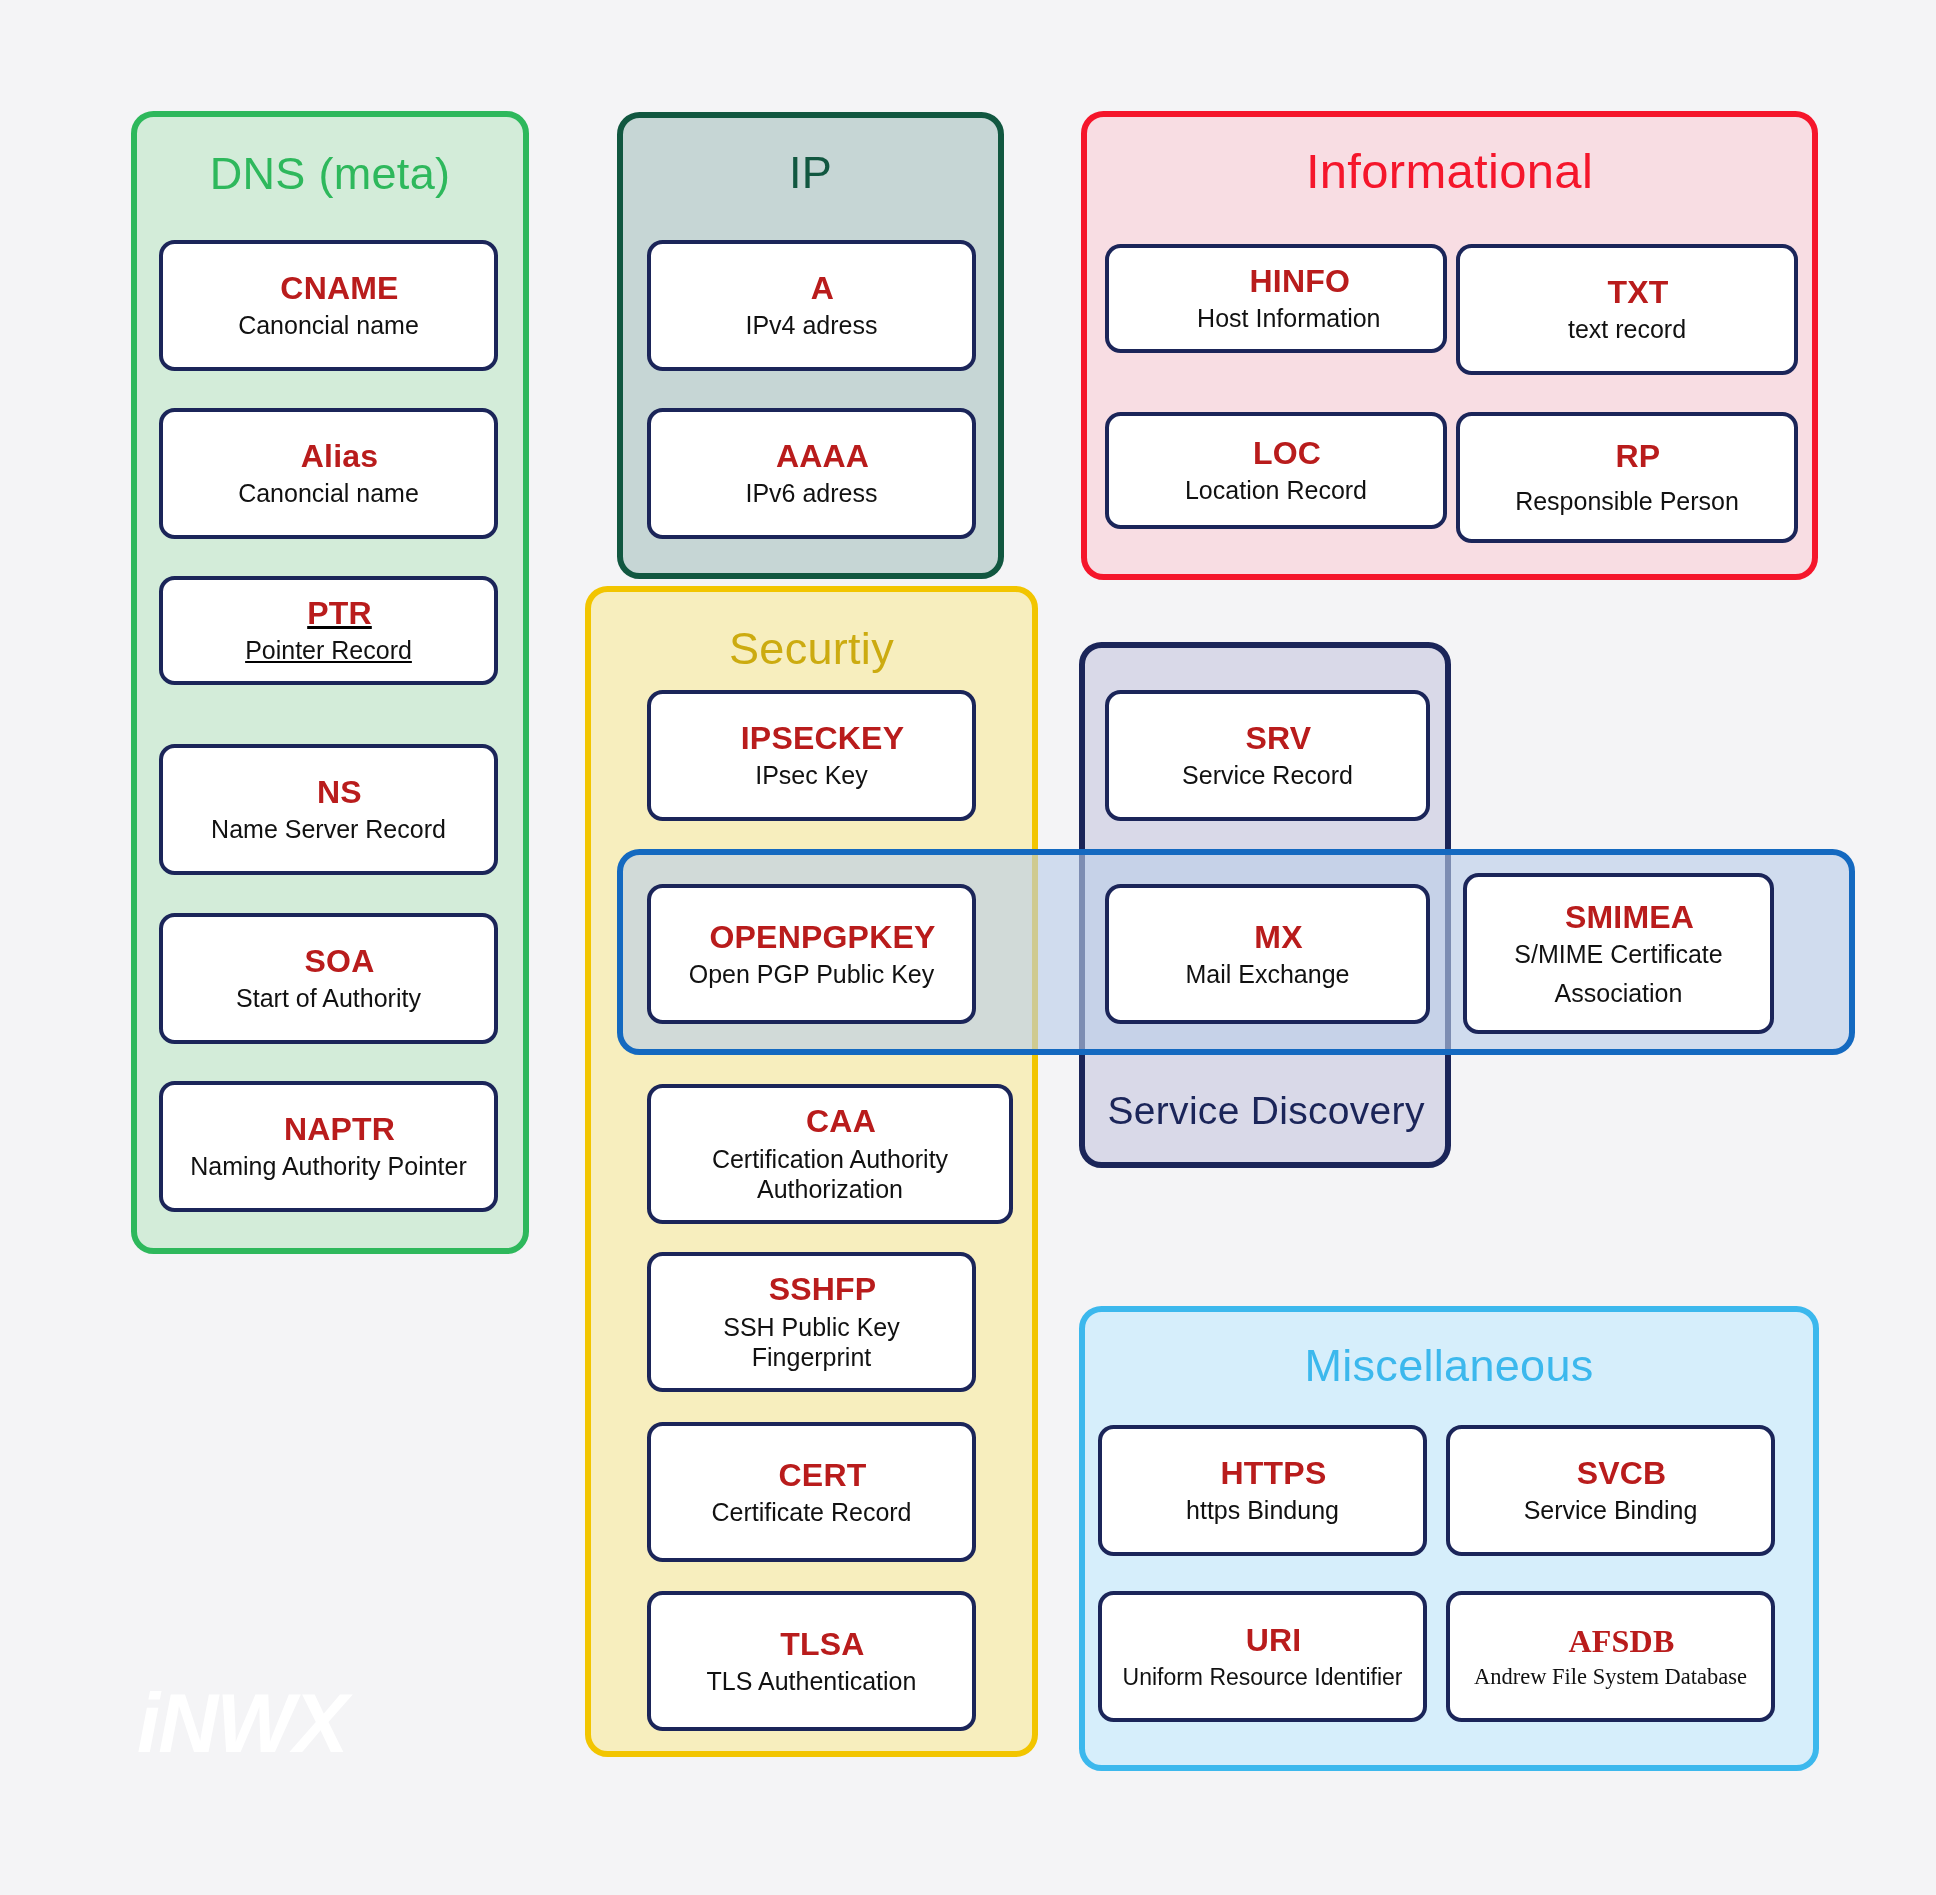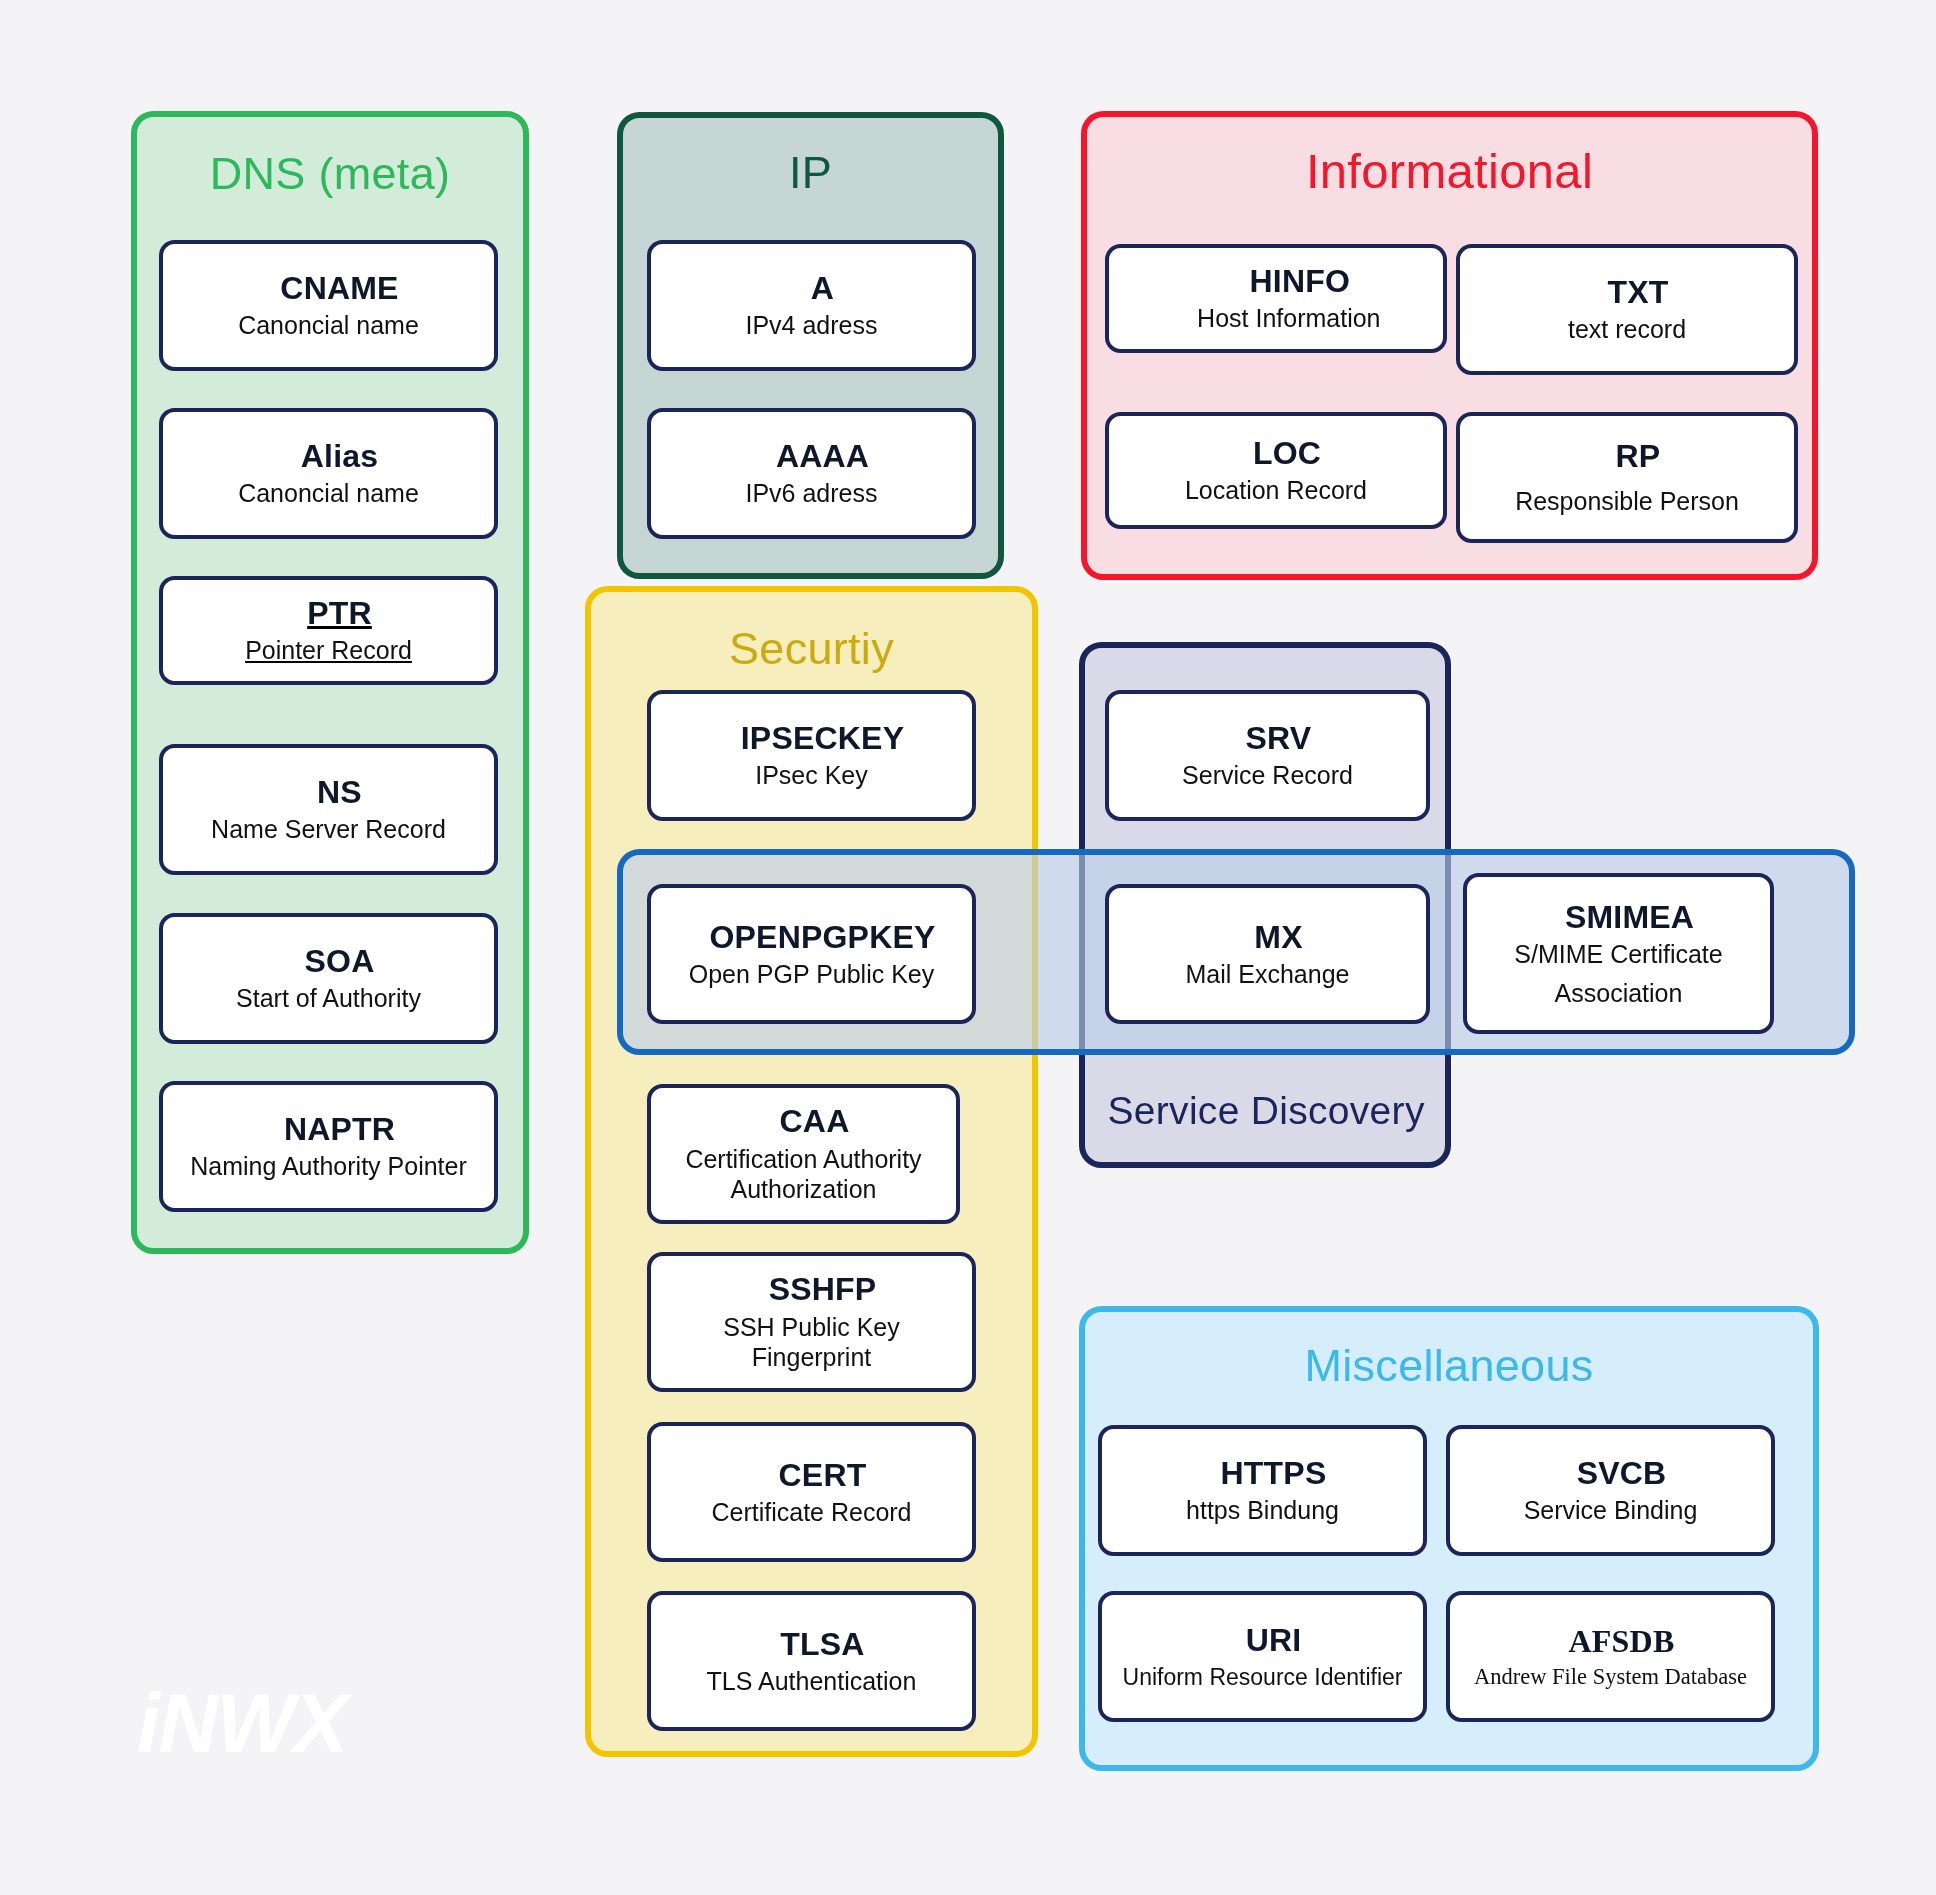--- a/index.html
+++ b/index.html
@@ -41,21 +41,21 @@
     display: flex;
     flex-direction: column;
     align-items: center;
     justify-content: center;
     text-align: center;
     padding: 5.2px 10.4px;
   }
   .card .code {
     font-size: 32px;
     font-weight: 700;
-    color: #0f172a;
+    color: #b91c1c;
     line-height: 1.15;
     letter-spacing: 0.2px;
     margin-left: 22px;
   }
   .card .desc {
     font-size: 25px;
     font-weight: 400;
     color: #111111;
     line-height: 1.22;
     margin-top: 3.5px;
@@ -217,21 +217,21 @@
   </div>
 
   <div class="card" style="left:647px; top:690px; width:329px; height:131px;">
     <span class="code">IPSECKEY</span>
     <span class="desc">IPsec Key</span>
   </div>
   <div class="card" style="left:647px; top:884px; width:329px; height:140px;">
     <span class="code">OPENPGPKEY</span>
     <span class="desc">Open PGP Public Key</span>
   </div>
-  <div class="card" style="left:647px; top:1084px; width:313px; height:140px;text-align:right;">
+  <div class="card" style="left:647px; top:1084px; width:366px; height:140px;text-align:right;">
     <span class="code">CAA</span>
     <span class="desc">Certification Authority</span>
     <span class="desc" style="margin-top:0">Authorization</span>
   </div>
   <div class="card" style="left:647px; top:1252px; width:329px; height:140px;">
     <span class="code">SSHFP</span>
     <span class="desc">SSH Public Key Fingerprint</span>
   </div>
   <div class="card" style="left:647px; top:1422px; width:329px; height:140px;">
     <span class="code">CERT</span>

